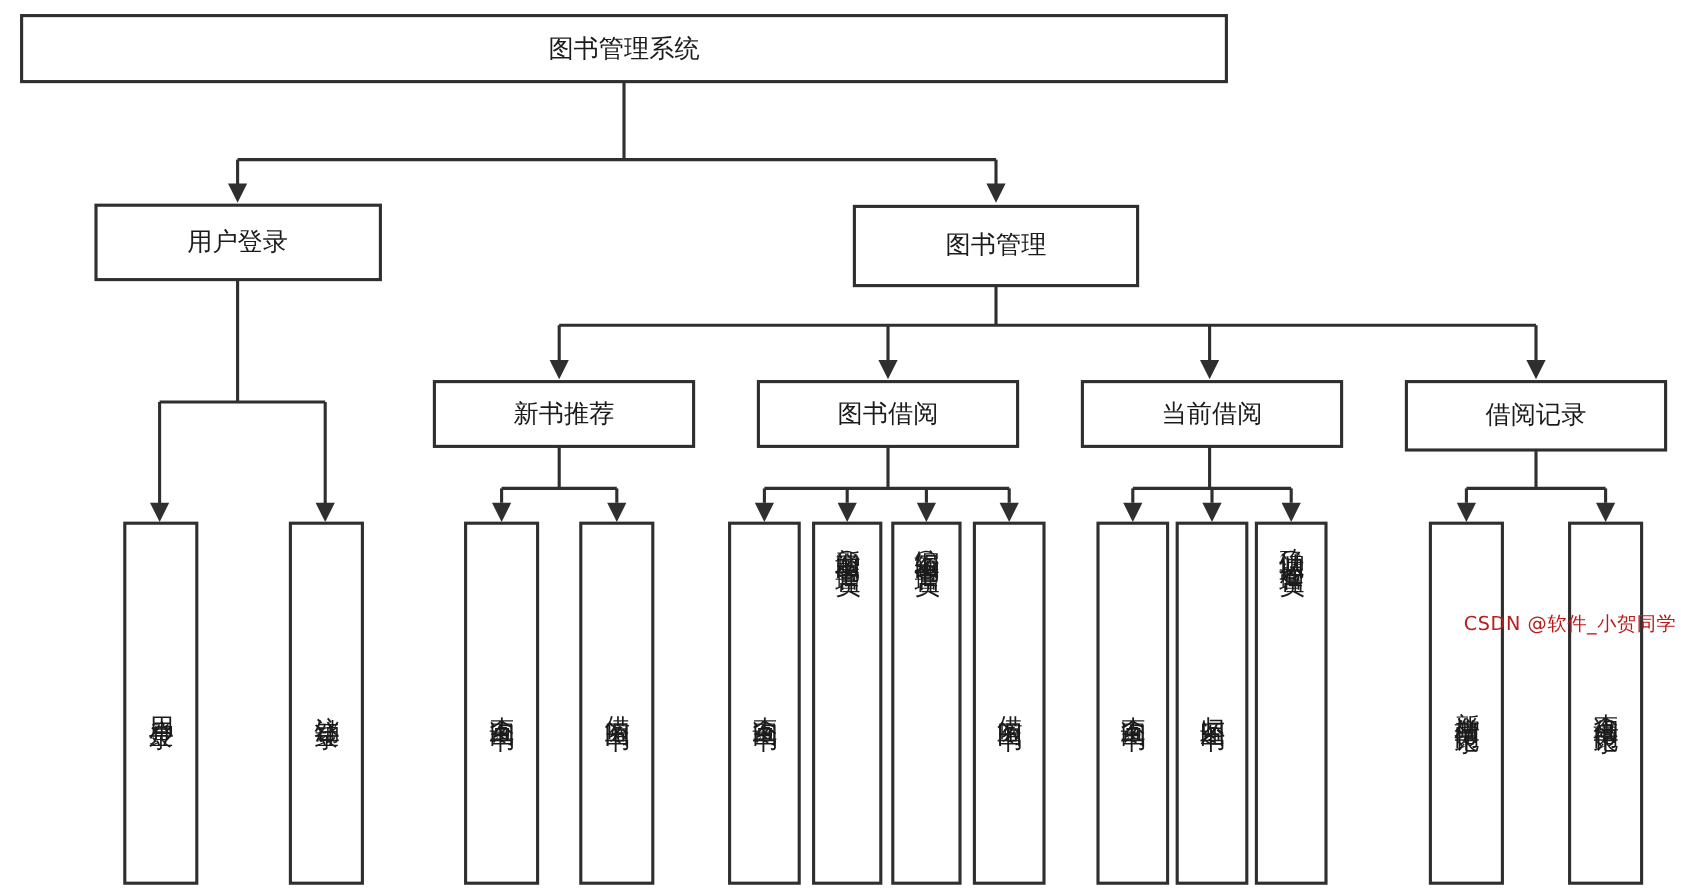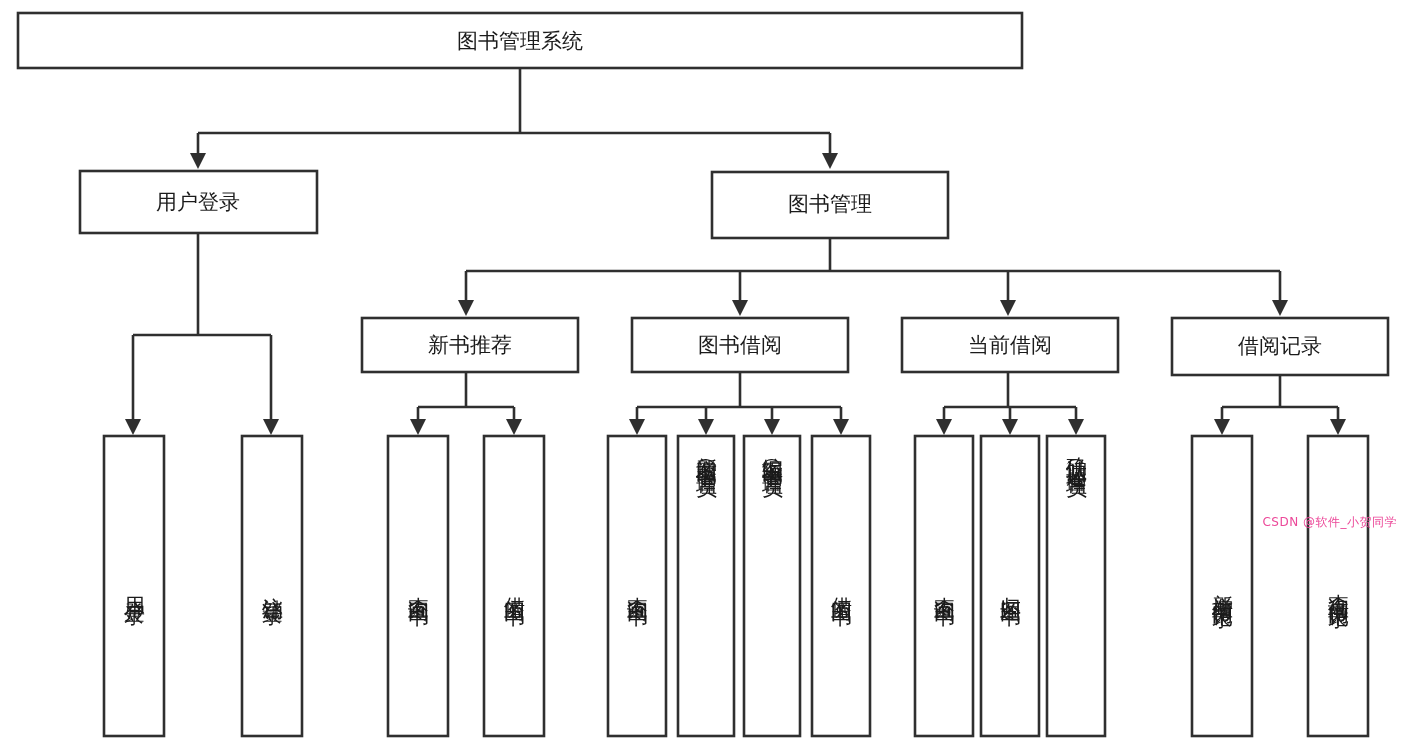--- a/index.html
+++ b/index.html
@@ -63,22 +63,22 @@
     letter-spacing: 3px;
     color: #1b1b1b;
     white-space: nowrap;
     text-align: center;
   }
   .watermark {
     position: absolute;
     right: 8px;
     bottom: 6px;
     font-family: "DejaVu Sans", "Liberation Sans", sans-serif;
-    font-size: 12px;
-    color: #ec4899;
+    font-size: 16px;
+    color: #b91c1c;
     letter-spacing: 0.5px;
     white-space: nowrap;
   }
 </style>
 </head>
 <body>
 
 <div id="diagram-root">
 
   <svg class="diagram-canvas" viewBox="0 0 1405 747" xmlns="http://www.w3.org/2000/svg">

